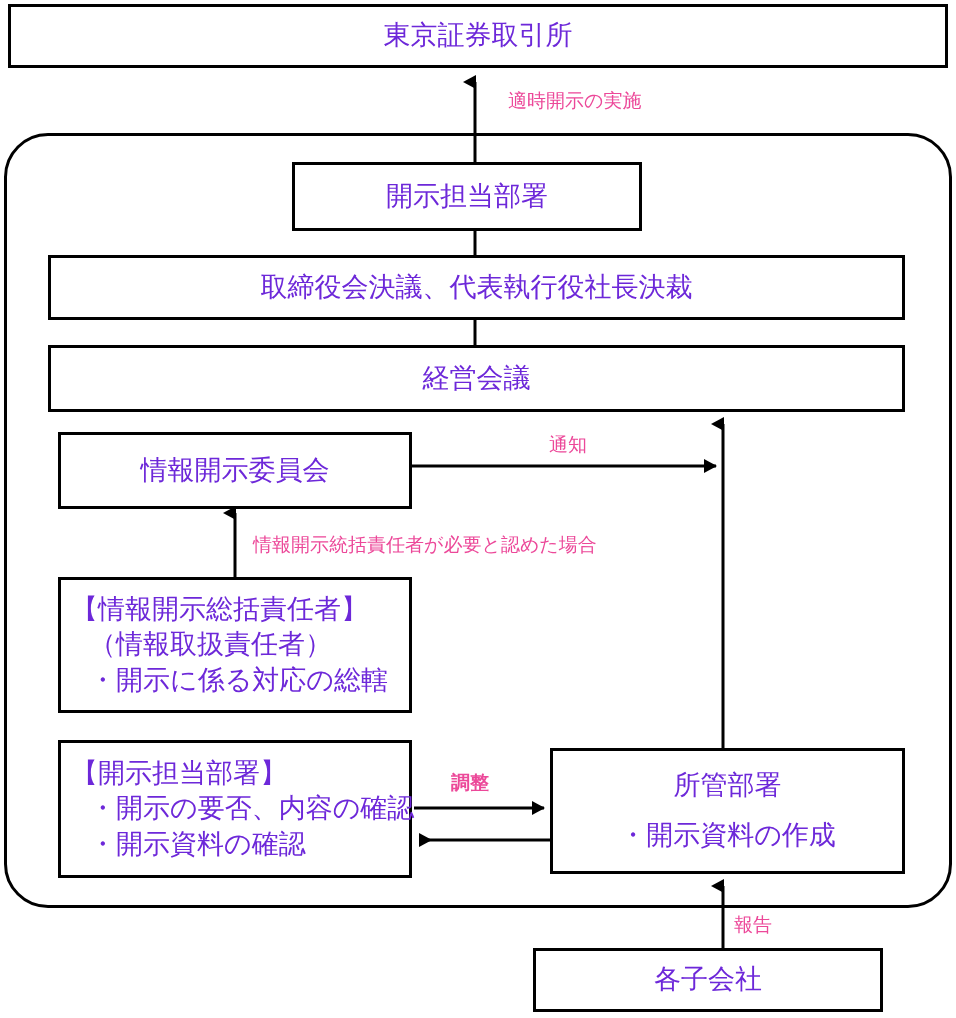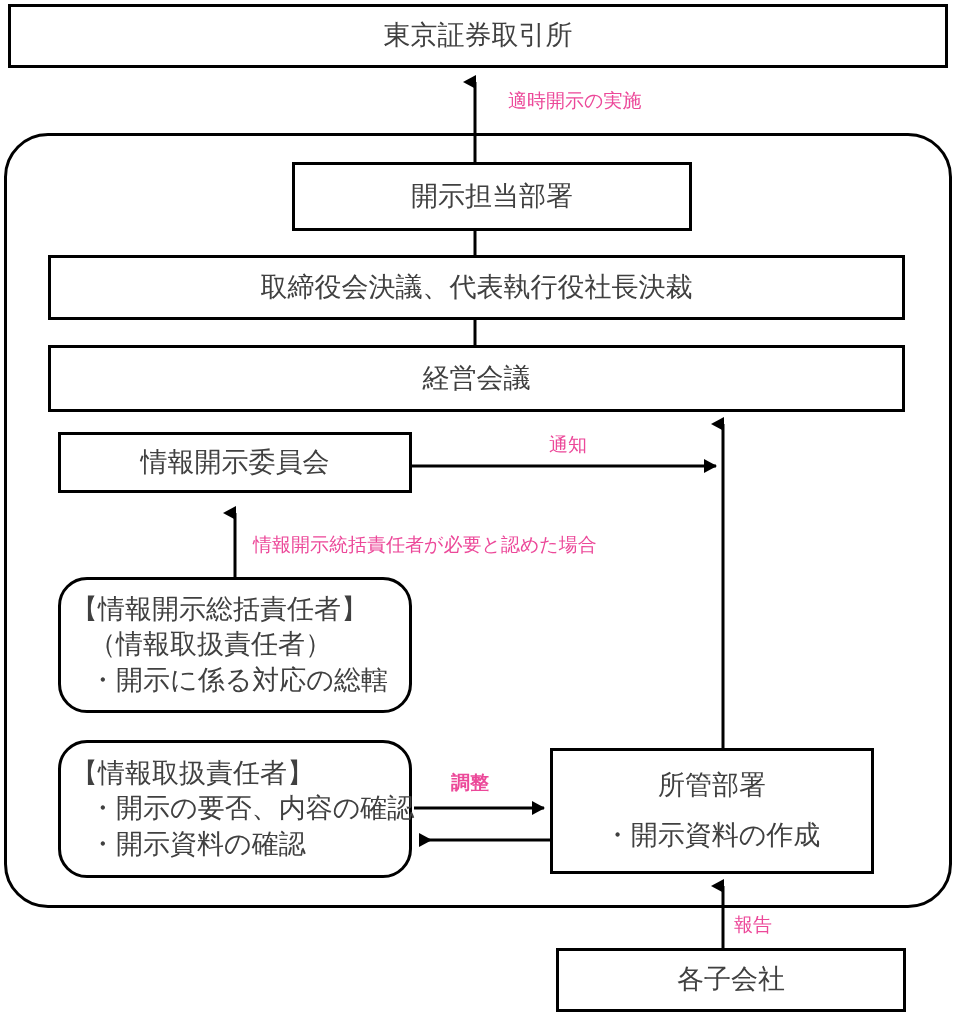--- a/index.html
+++ b/index.html
@@ -35,26 +35,25 @@
     flex-direction: column;
     justify-content: center;
   }
   .node-box.center-align {
     align-items: center;
     text-align: center;
   }
   .node-box.left-align {
     align-items: flex-start;
     text-align: left;
-    border-radius: 29px;
   }
   .node-line {
     font-size: 27px;
     line-height: 1.32;
-    color: #404040;
+    color: #6d28d9;
     white-space: nowrap;
     font-family: "Liberation Sans", "DejaVu Sans", sans-serif;
   }
   .node-line.indent {
     padding-left: 18px;
   }
   .edge-label {
     position: absolute;
     font-size: 19px;
     color: #ec4899;
@@ -106,58 +105,58 @@
   </svg>
 
   <div class="group-outline" style="left:4px; top:133px; width:948px; height:775px;"></div>
 
   <div class="node-box center-align" style="left:8px; top:4px; width:940px; height:64px;">
     <div class="node-line">東京証券取引所</div>
   </div>
 
   <div class="edge-label" style="left:508px; top:88px;">適時開示の実施</div>
 
-  <div class="node-box center-align" style="left:292px; top:162px; width:400px; height:69px;">
+  <div class="node-box center-align" style="left:292px; top:162px; width:350px; height:69px;">
     <div class="node-line">開示担当部署</div>
   </div>
 
   <div class="node-box center-align" style="left:48px; top:255px; width:857px; height:65px;">
     <div class="node-line">取締役会決議、代表執行役社長決裁</div>
   </div>
 
   <div class="node-box center-align" style="left:48px; top:345px; width:857px; height:67px;">
     <div class="node-line">経営会議</div>
   </div>
 
-  <div class="node-box center-align" style="left:58px; top:432px; width:354px; height:61px;">
+  <div class="node-box center-align" style="left:58px; top:432px; width:354px; height:77px;">
     <div class="node-line">情報開示委員会</div>
   </div>
 
   <div class="edge-label" style="left:549px; top:432px;">通知</div>
 
   <div class="edge-label" style="left:253px; top:532px;">情報開示統括責任者が必要と認めた場合</div>
 
   <div class="node-box left-align" style="left:58px; top:577px; width:354px; height:136px; padding:8px 0 8px 10px;">
     <div class="node-line">【情報開示総括責任者】</div>
     <div class="node-line indent">（情報取扱責任者）</div>
     <div class="node-line indent">・開示に係る対応の総轄</div>
   </div>
 
   <div class="node-box left-align" style="left:58px; top:740px; width:354px; height:138px; padding:8px 0 8px 10px;">
-    <div class="node-line">【情報取扱責任者】</div>
+    <div class="node-line">【開示担当部署】</div>
     <div class="node-line indent">・開示の要否、内容の確認</div>
     <div class="node-line indent">・開示資料の確認</div>
   </div>
 
   <div class="edge-label" style="left:451px; top:770px;font-weight:bold;">調整</div>
 
-  <div class="node-box center-align" style="left:550px; top:748px; width:324px; height:126px;">
+  <div class="node-box center-align" style="left:550px; top:748px; width:355px; height:126px;">
     <div class="node-line">所管部署</div>
     <div class="node-line" style="margin-top:14px;">・開示資料の作成</div>
   </div>
 
   <div class="edge-label" style="left:734px; top:912px;">報告</div>
 
-  <div class="node-box center-align" style="left:556px; top:948px; width:350px; height:64px;">
+  <div class="node-box center-align" style="left:533px; top:948px; width:350px; height:64px;">
     <div class="node-line">各子会社</div>
   </div>
 
 </div>
 
 </body></html>

